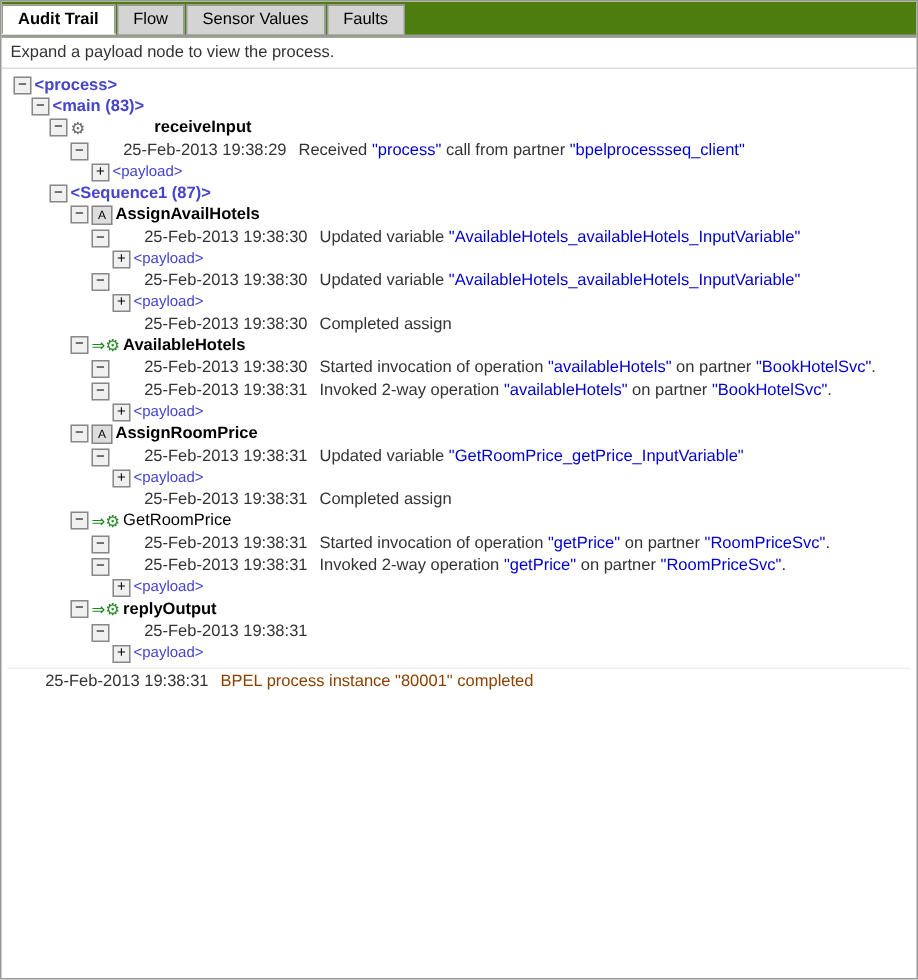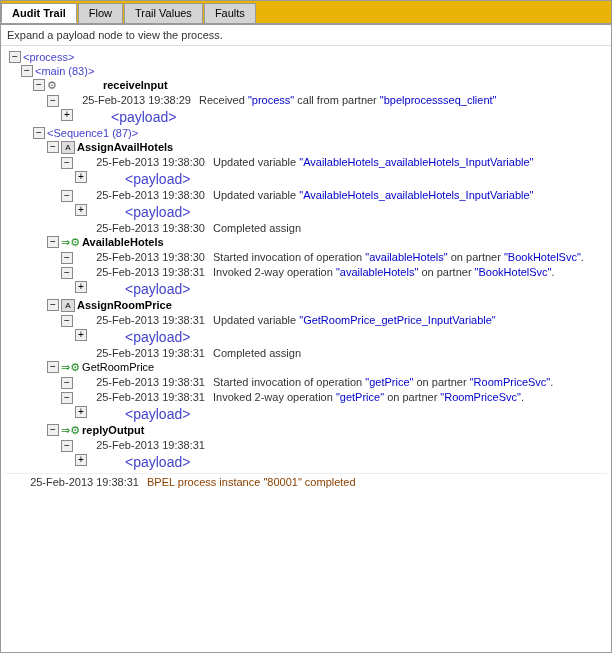--- a/index.html
+++ b/index.html
@@ -8,21 +8,21 @@
       font-size: 11px;
       background: #fff;
       width: 612px;
       min-height: 653px;
       border: 1px solid #999;
     }
 
     
     .tab-bar {
       display: flex;
-      background: #eab308;
+      background: #4d7c0f;
       border-bottom: 2px solid #999;
       padding-top: 2px;
     }
     .tab {
       padding: 3px 10px;
       border: 1px solid #999;
       border-bottom: none;
       background: #d4d4d4;
       cursor: pointer;
       font-size: 11px;
@@ -70,54 +70,54 @@
       cursor: pointer;
       margin-right: 2px;
       flex-shrink: 0;
     }
 
     .node-label {
       color: #000;
       font-size: 11px;
     }
 
-    .node-label.blue-bracket { color: #4444cc; }
+    .node-label.blue-bracket { color: #4444cc; font-weight: bold; }
 
     .timestamp {
       color: #333;
       font-size: 11px;
       min-width: 130px;
       text-align: right;
     }
 
     .message {
       color: #333;
       font-size: 11px;
       margin-left: 8px;
     }
 
     .message .link { color: #0000cc; }
 
-    .payload-label { color: #4444cc; font-size: 14px; margin-left: 36px; }
+    .payload-label { color: #4444cc; font-size: 10px; }
 
     .row-data {
       display: flex;
       align-items: baseline;
       padding: 1px 0;
     }
 
     .bpel-msg { color: #8B4000; font-weight: normal; }
   </style>
 </head>
 <body>
 
 <div class="tab-bar">
   <div class="tab active">Audit Trail</div>
   <div class="tab">Flow</div>
-  <div class="tab">Trail Values</div>
+  <div class="tab">Sensor Values</div>
   <div class="tab">Faults</div>
 </div>
 
 <div class="info-bar">Expand a payload node to view the process.</div>
 
 <div class="tree">
 
   <div class="tree-line">
     <span class="indent" style="width:4px"></span>
     <span class="toggle">−</span>

